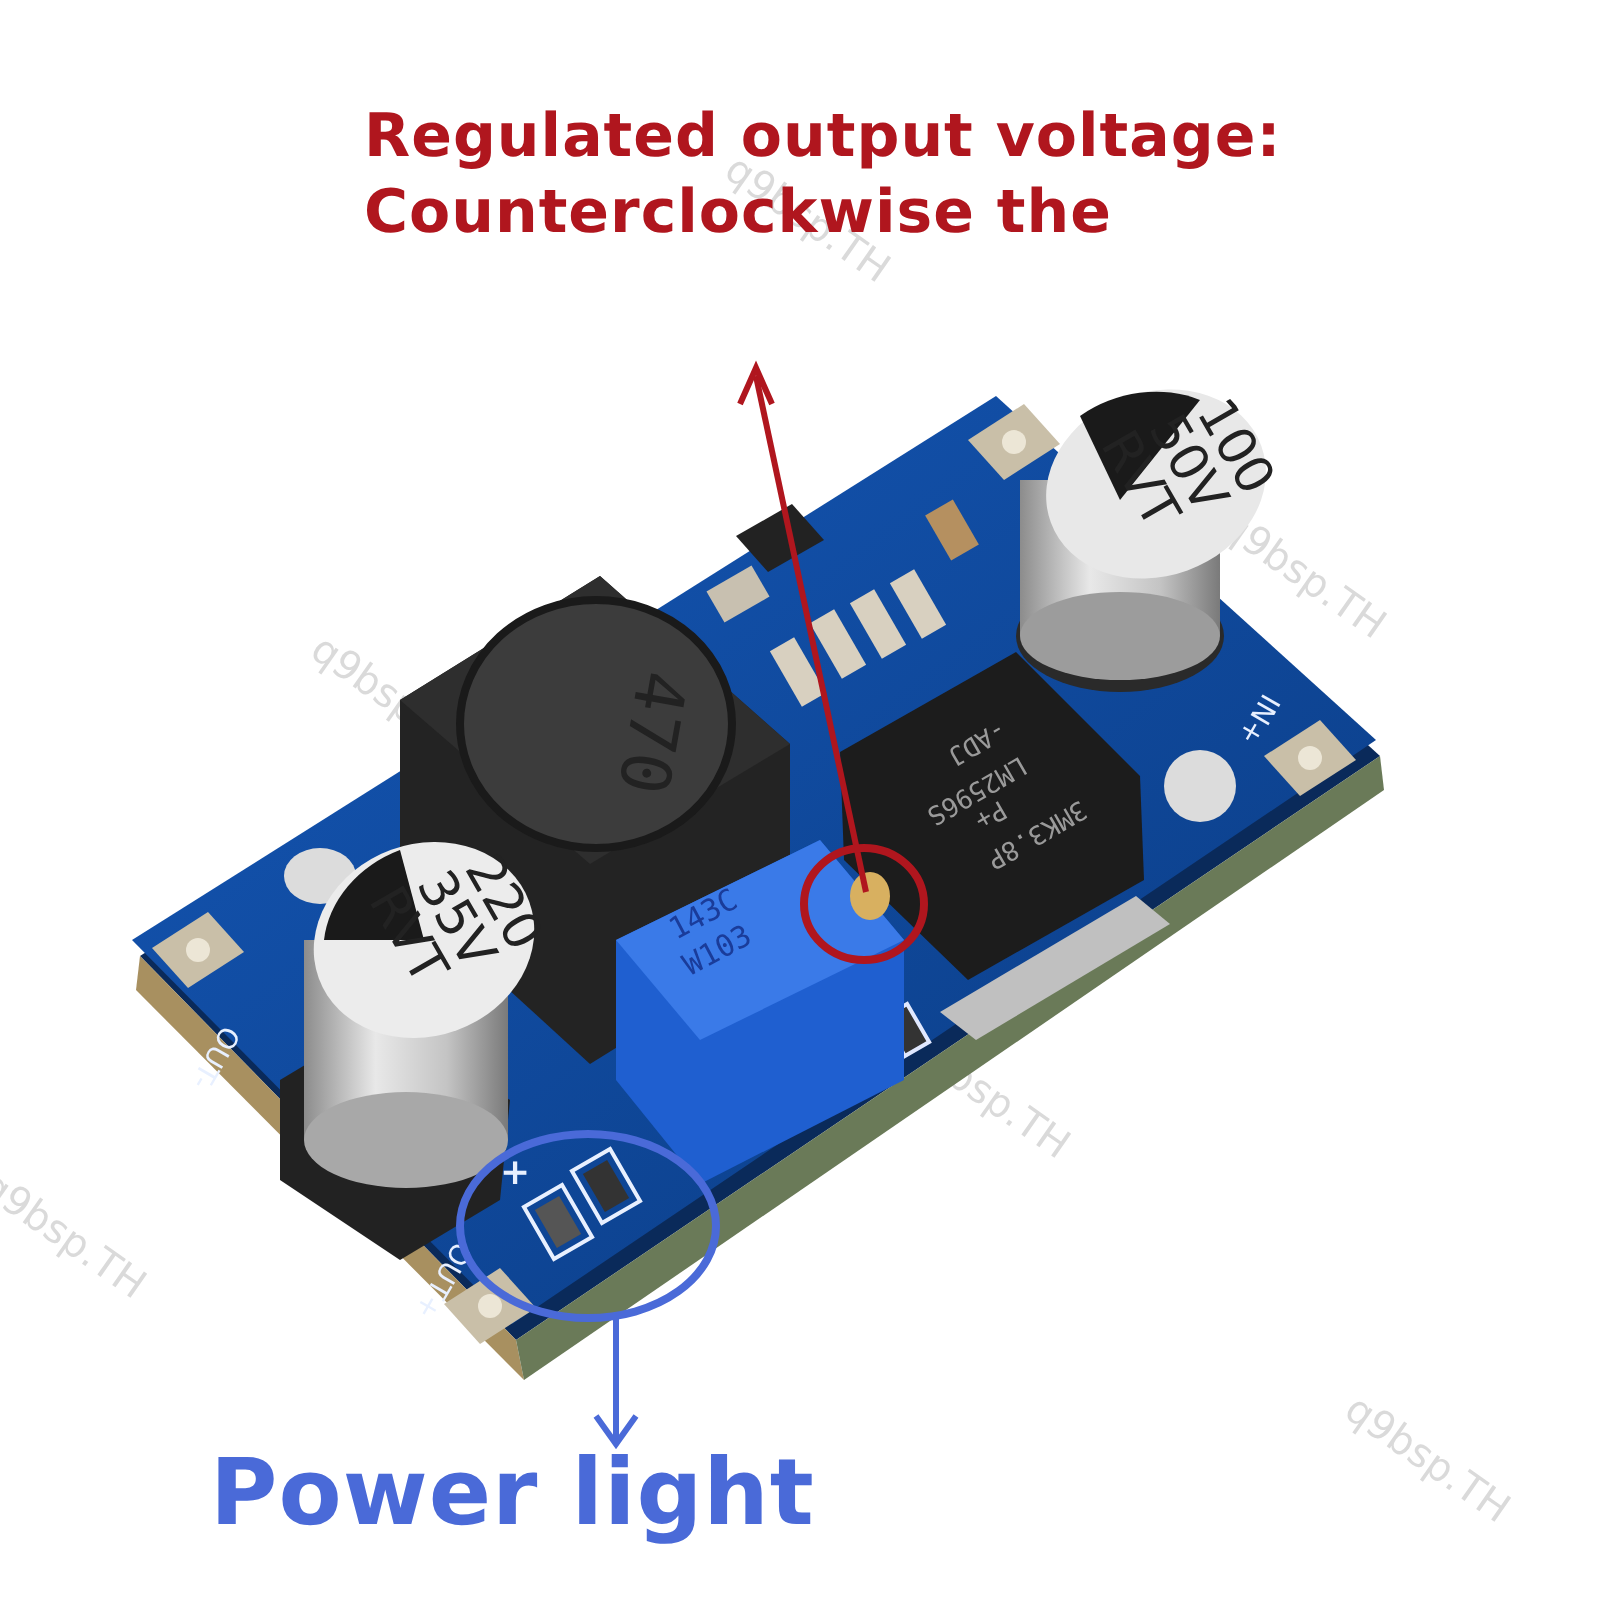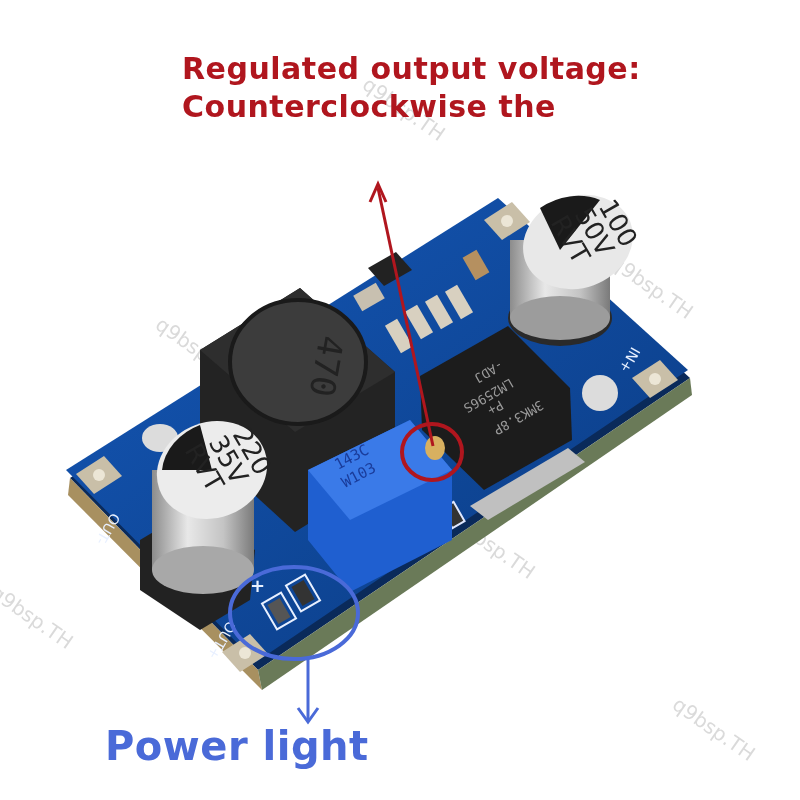--- a/index.html
+++ b/index.html
@@ -5,21 +5,21 @@
   html, body { margin: 0; padding: 0; background: #ffffff; }
   body { width: 800px; height: 800px; position: relative; overflow: hidden; font-family: "DejaVu Sans", sans-serif; }
   .callout-top {
     position: absolute; left: 182px; top: 50px; width: 520px;
     color: #b0161e; font-weight: bold; font-size: 30px; line-height: 38px;
     letter-spacing: 0.5px;
   }
   .callout-top div { white-space: nowrap; }
   .callout-bottom {
     position: absolute; left: 105px; top: 718px;
-    color: #4a6ad8; font-weight: bold; font-size: 40px; line-height: 56px;
+    color: #4a6ad8; font-weight: bold; font-size: 46px; line-height: 56px;
     white-space: nowrap; letter-spacing: 0.5px;
   }
   .watermark {
     position: absolute; color: rgba(150,150,150,0.35);
     font-family: "DejaVu Sans", sans-serif; font-size: 20px;
     transform: rotate(35deg); transform-origin: left top; white-space: nowrap;
   }
   svg.board { position: absolute; left: 0; top: 0; }
   .pcb-label { font-family: "DejaVu Sans", sans-serif; fill: #e8f0ff; font-size: 14px; }
   .cap-label { font-family: "DejaVu Sans", sans-serif; fill: #222; font-size: 26px; }

